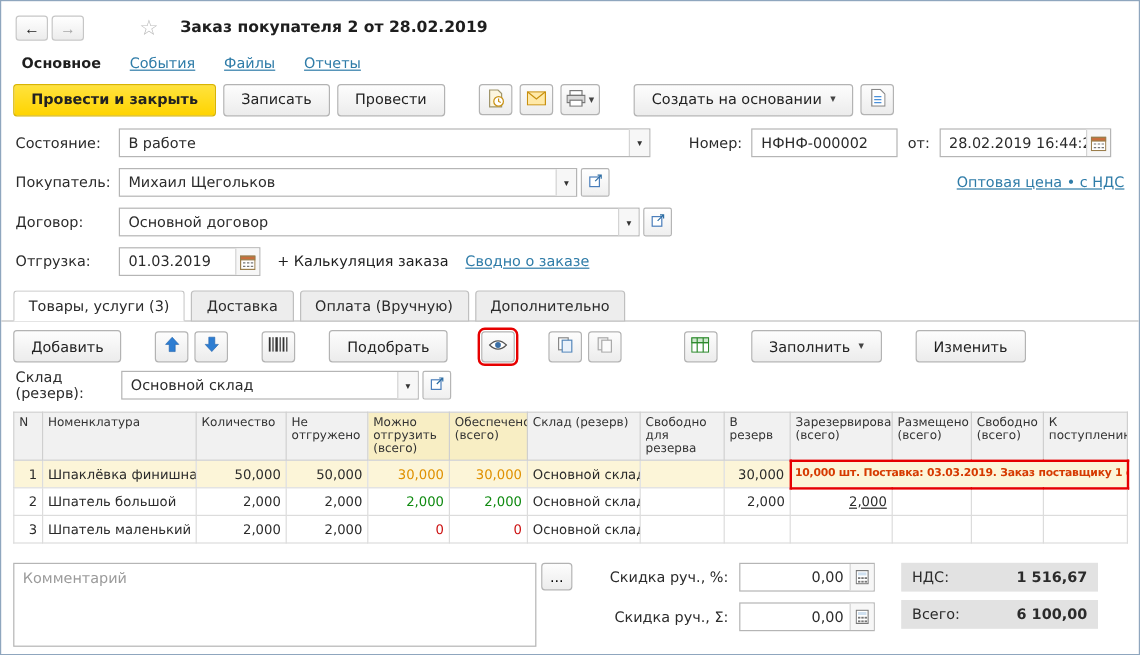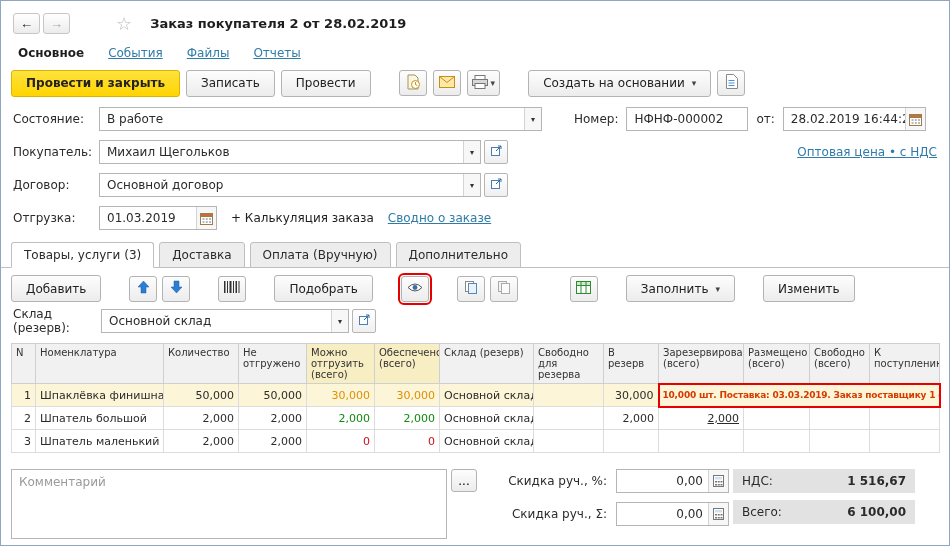--- a/index.html
+++ b/index.html
@@ -76,21 +76,21 @@
   textarea.comment { width:436px; height:70px; border:1px solid #B5B5B5; resize:none; font:inherit; padding:5px 7px; color:#0f766e; }
   textarea.comment::placeholder { color:#9A9A9A; }
   .more-btn { width:26px; height:23px; border:1px solid #B3B3B3; border-radius:3px; background:linear-gradient(#FDFDFD,#ECECEC); cursor:pointer; font:inherit; line-height:1; }
   .discounts { display:flex; flex-direction:column; gap:9px; margin-left:28px; }
   .disc-row { display:flex; align-items:center; gap:9px; }
   .disc-label { width:102px; text-align:right; white-space:nowrap; }
   .num-input { width:113px; height:24px; border:1px solid #B5B5B5; display:flex; align-items:stretch; background:#fff; }
   .num-input .nval { flex:1; display:flex; align-items:center; justify-content:flex-end; padding:0 5px; }
   .num-input .calc-btn { width:20px; border-left:1px solid #D4D4D4; background:#F7F7F7; display:flex; align-items:center; justify-content:center; cursor:pointer; }
   .totals { margin-left:auto; margin-right:24px; display:flex; flex-direction:column; gap:7px; width:182px; }
-  .total-row { display:flex; justify-content:space-between; align-items:center; background:#E2E2E2; padding:5px 9px; }
+  .total-row { display:flex; justify-content:space-between; align-items:center; background:#E2E2E2; padding:5px 9px;margin-left:18px; }
   .tv { font-weight:700; }
 </style>
 </head>
 <body>
 
 <div class="window">
 
   <div class="titlebar">
     <button class="nav-btn">
         <span>←</span>
@@ -182,21 +182,21 @@
         <span><svg width="13" height="13" viewBox="0 0 13 13">
               <rect x="1.5" y="3.5" width="8" height="8" fill="#fff" stroke="#4a7ebb"></rect>
               <path d="M6 7 L11 2 M8 2 h3 v3" stroke="#2d6da3" fill="none"></path>
             </svg></span>
       </button>
       <span class="link" style="margin-left:auto">Оптовая цена • с НДС</span>
     </div>
 
     <div class="frow">
       <span class="field-label">Договор:</span>
-      <div class="input" style="width:382px">
+      <div class="input" style="width:434px">
         <span class="val">Основной договор</span>
         <span class="dd-btn">▾</span>
       </div>
       <button class="sq-btn">
         <span><svg width="13" height="13" viewBox="0 0 13 13">
               <rect x="1.5" y="3.5" width="8" height="8" fill="#fff" stroke="#4a7ebb"></rect>
               <path d="M6 7 L11 2 M8 2 h3 v3" stroke="#2d6da3" fill="none"></path>
             </svg></span>
       </button>
     </div>

